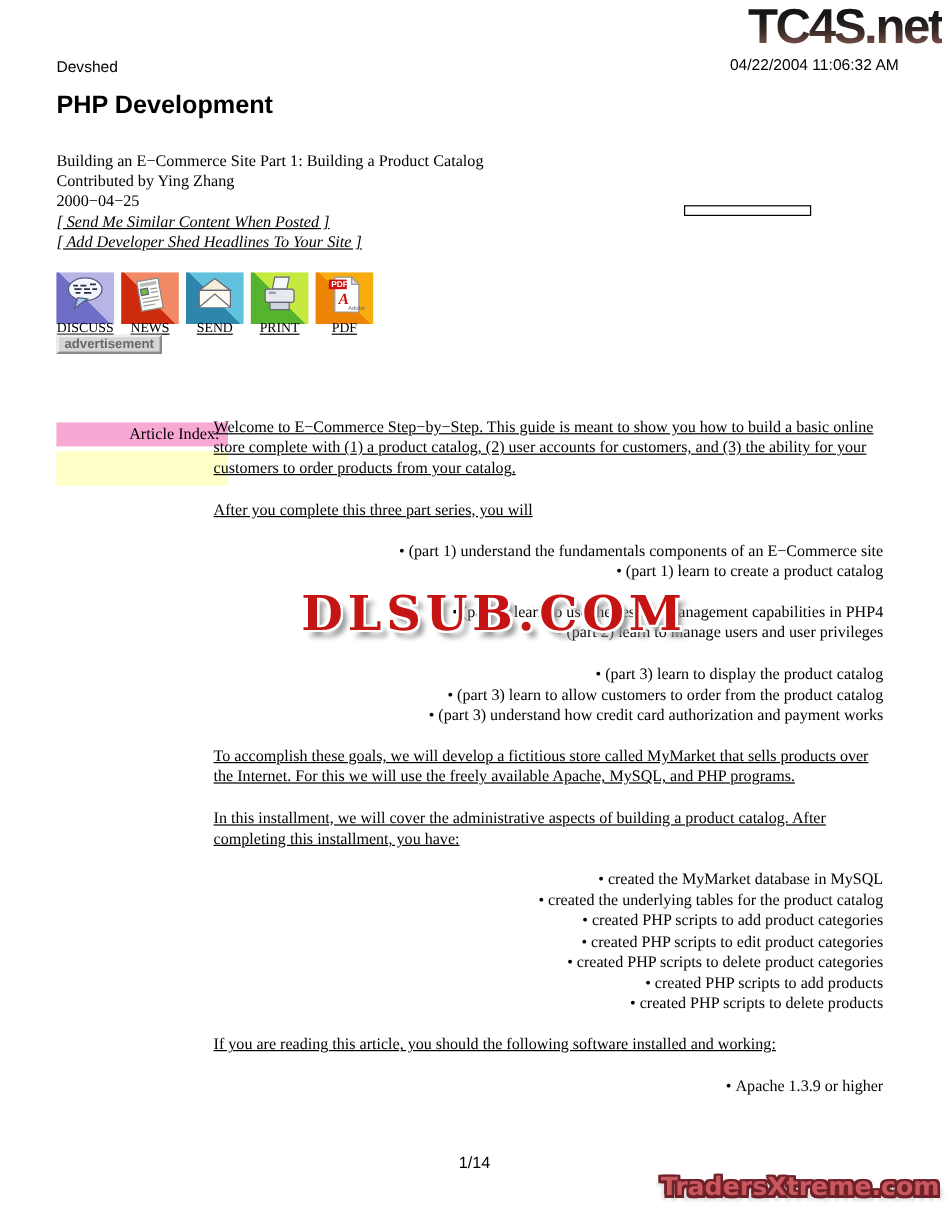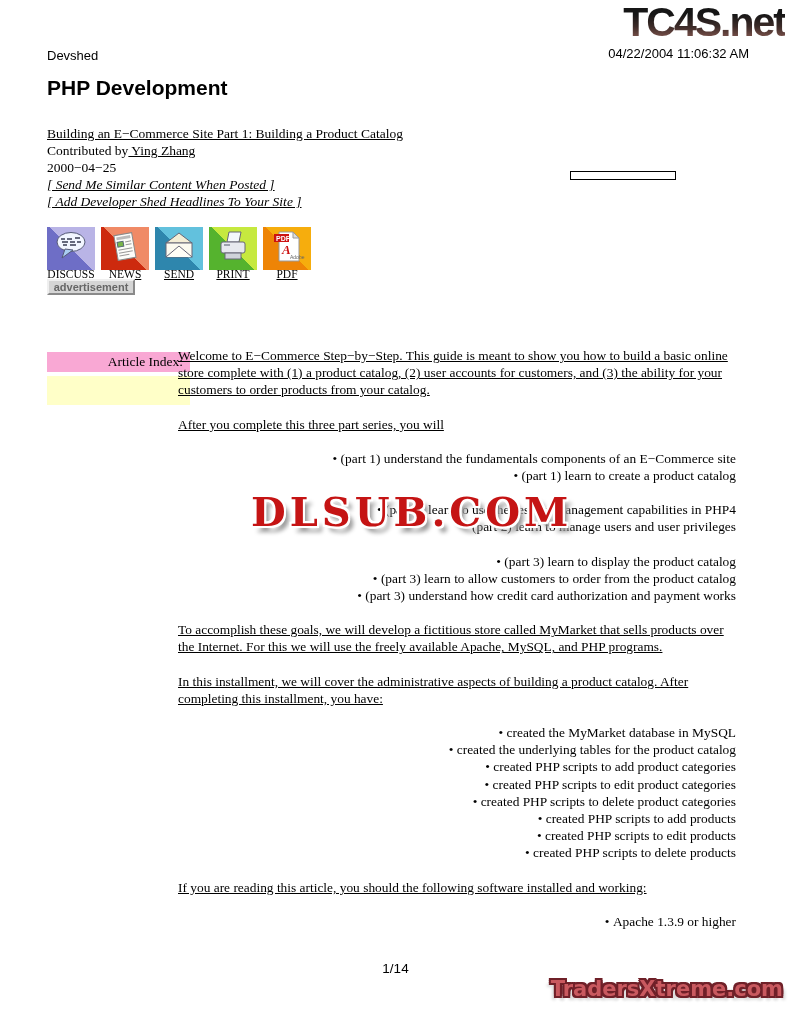--- a/index.html
+++ b/index.html
@@ -12,21 +12,21 @@
         background:linear-gradient(180deg,#161616 30%,#3c2b28 60%,#9a655c 100%);
         -webkit-background-clip:text;background-clip:text;color:transparent;}
   .timestamp{position:absolute;top:46px;right:42px;font-family:"Liberation Sans",sans-serif;font-size:13px;}
   .site-name{position:absolute;top:48px;left:47px;font-family:"Liberation Sans",sans-serif;font-size:13px;}
   .page-title{position:absolute;top:76px;left:47px;margin:0;font-family:"Liberation Sans",sans-serif;
               font-size:21px;font-weight:bold;}
 
   
   .article-head{position:absolute;left:47px;top:125px;font-size:13.5px;line-height:17px;}
   .article-head a{color:#000;cursor:pointer;}
-  .u{text-decoration:underline;margin-top:28px;}
+  .u{margin-top:28px;}
   .iu{font-style:italic;text-decoration:underline;}
   .banner-rect{position:absolute;left:570px;top:171px;width:104px;height:7px;border:1px solid #000;background:#fff;}
 
   
   .toolbar{position:absolute;left:47px;top:227px;}
   .tiles,.tile-labels{display:flex;gap:6px;}
   .tile{width:48px;height:43px;display:flex;align-items:center;justify-content:center;cursor:pointer;}
   .tile-labels{margin-top:-2px;}
   .tile-label{width:48px;text-align:center;font-size:11.5px;text-decoration:underline;color:#000;cursor:pointer;white-space:nowrap;}
   .ad-box{position:absolute;left:47px;top:279px;width:88px;height:16px;box-sizing:border-box;
@@ -182,21 +182,20 @@
     </ul>
     <p>To accomplish these goals, we will develop a fictitious store called MyMarket that sells products over the Internet. For this we will use the freely available Apache, MySQL, and PHP programs.</p>
     <p>In this installment, we will cover the administrative aspects of building a product catalog. After completing this installment, you have:</p>
     <ul>
       <li>created the MyMarket database in MySQL</li>
       <li>created the underlying tables for the product catalog</li>
       <li>created PHP scripts to add product categories</li>
       <li>created PHP scripts to edit product categories</li>
       <li>created PHP scripts to delete product categories</li>
       <li>created PHP scripts to add products</li>
-      <li>created PHP scripts to edit products</li>
       <li>created PHP scripts to delete products</li>
     </ul>
     <p>If you are reading this article, you should the following software installed and working:</p>
     <ul>
       <li>Apache 1.3.9 or higher</li>
     </ul>
   </div>
 
   <div class="wm-center" style="color: rgb(197, 20, 20);">DLSUB.COM</div>
   <div class="page-num">1/14</div>

